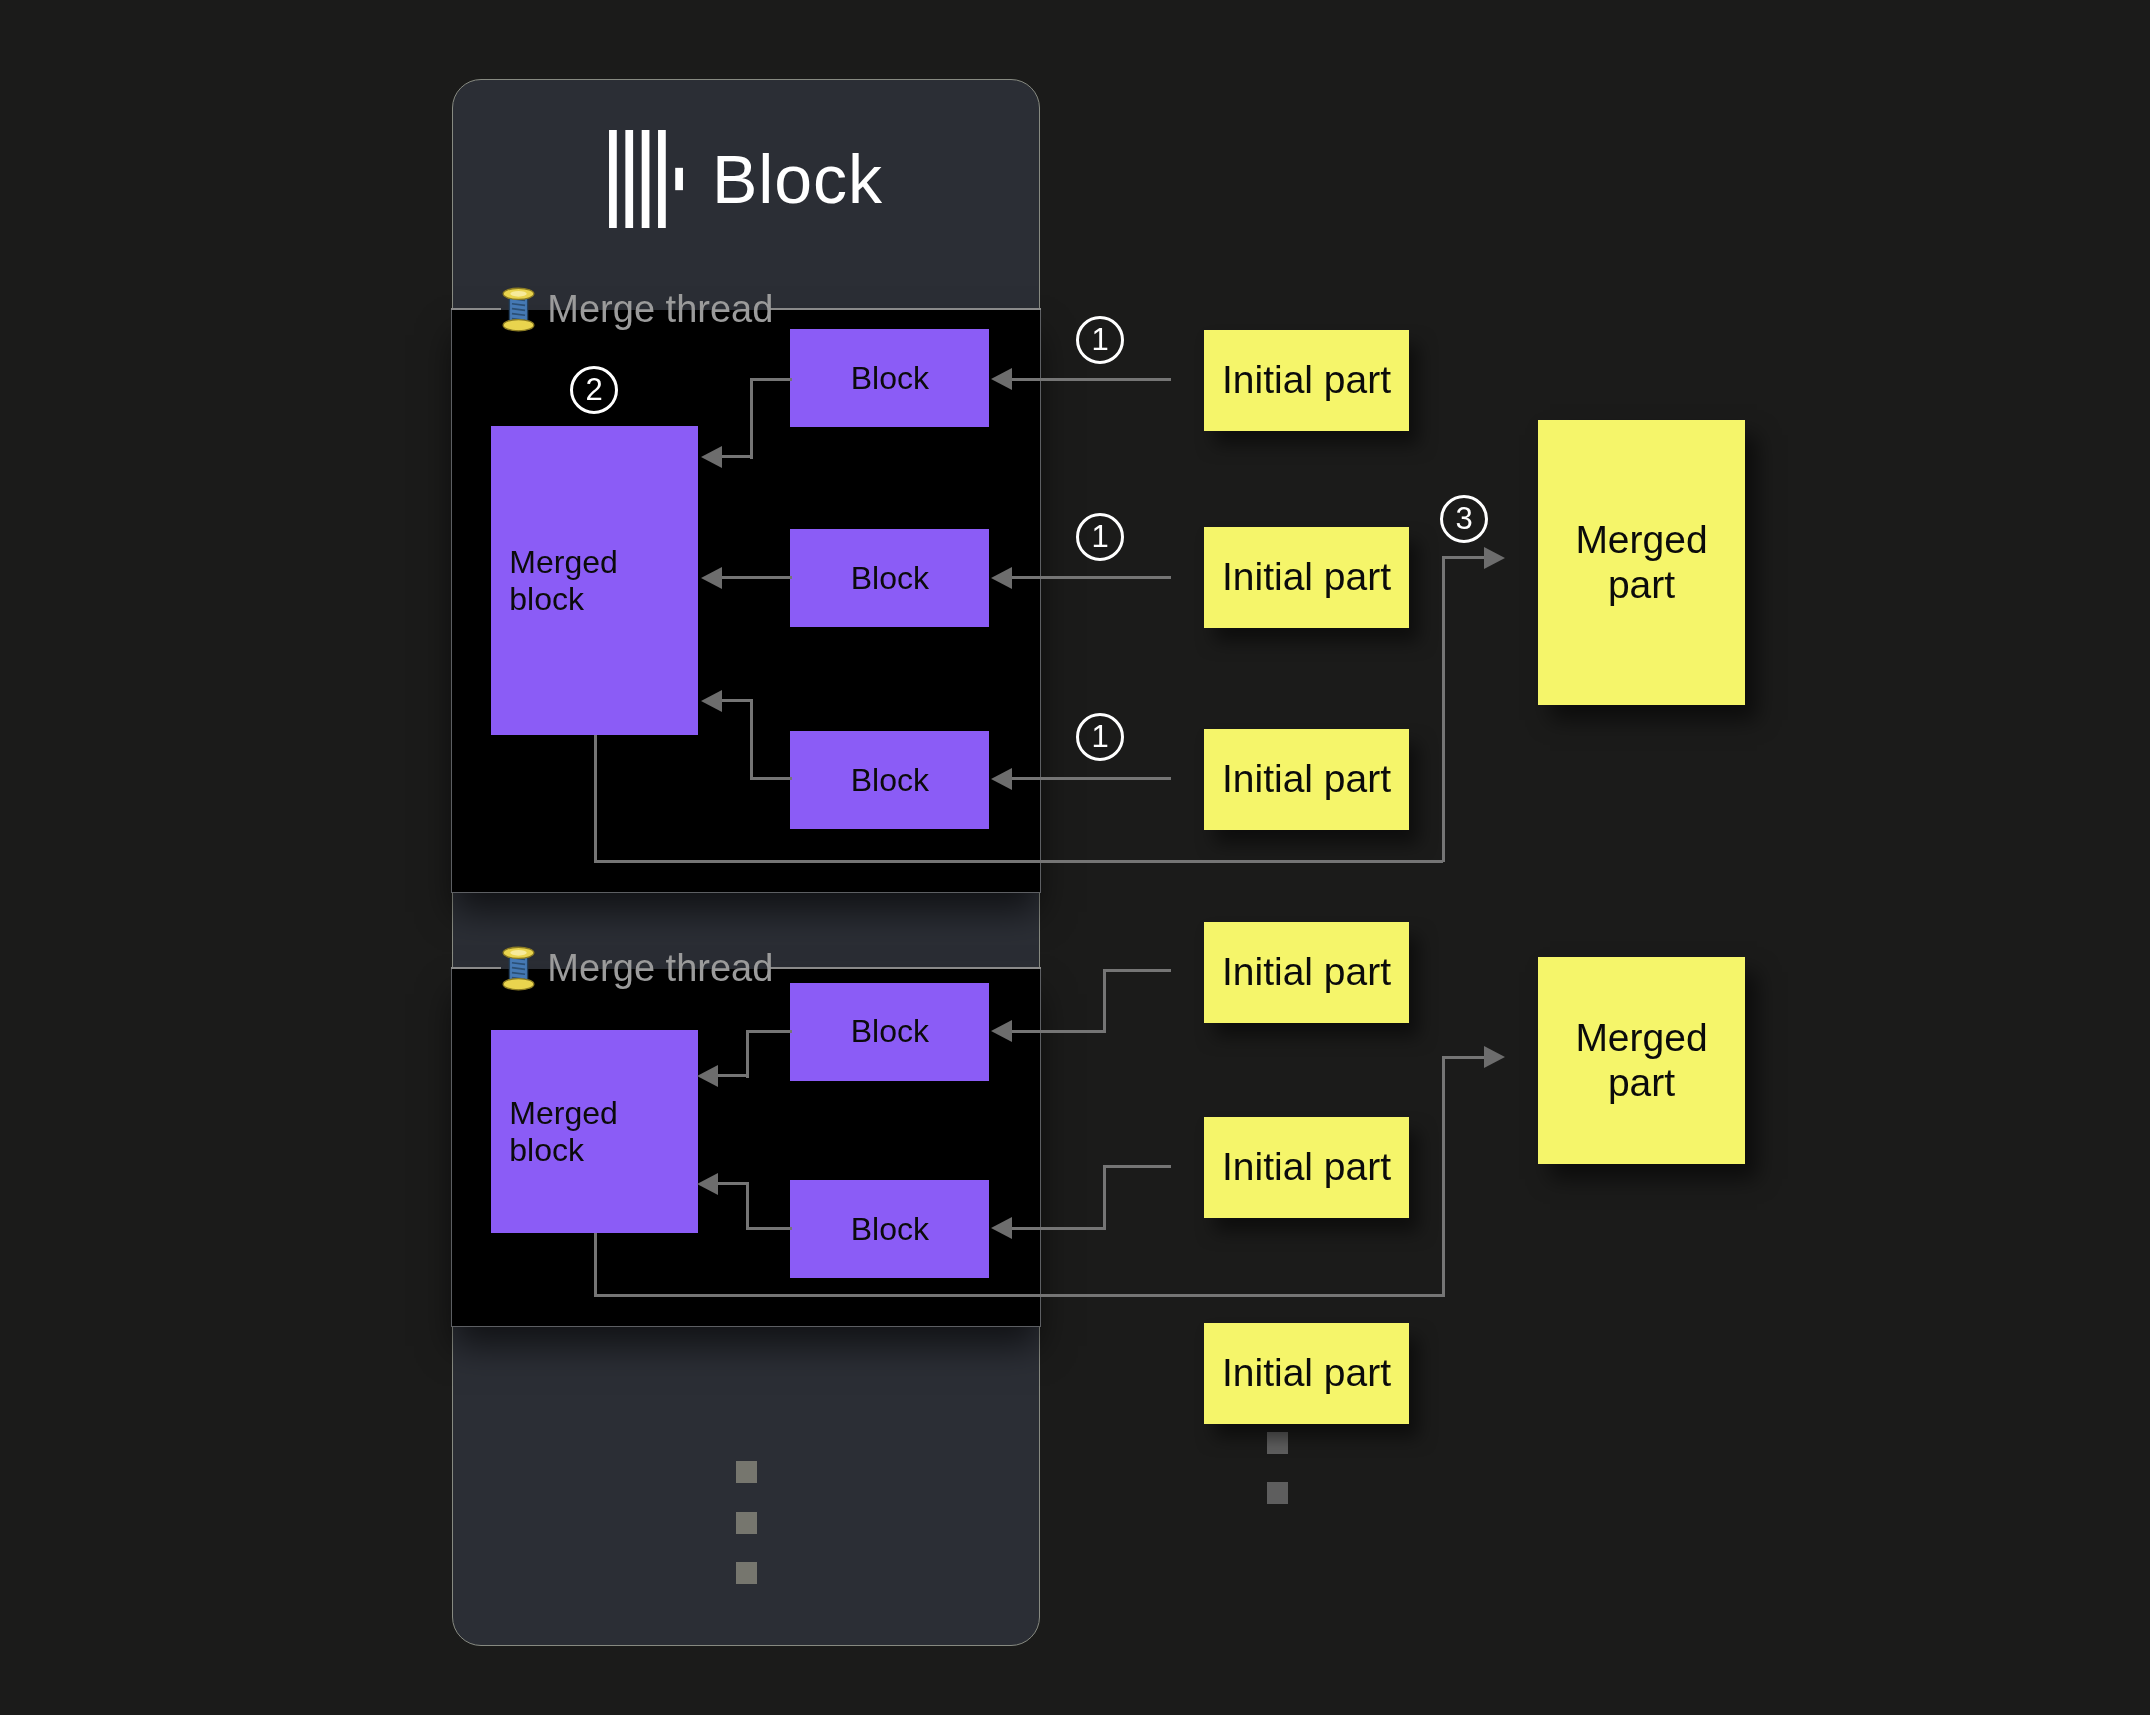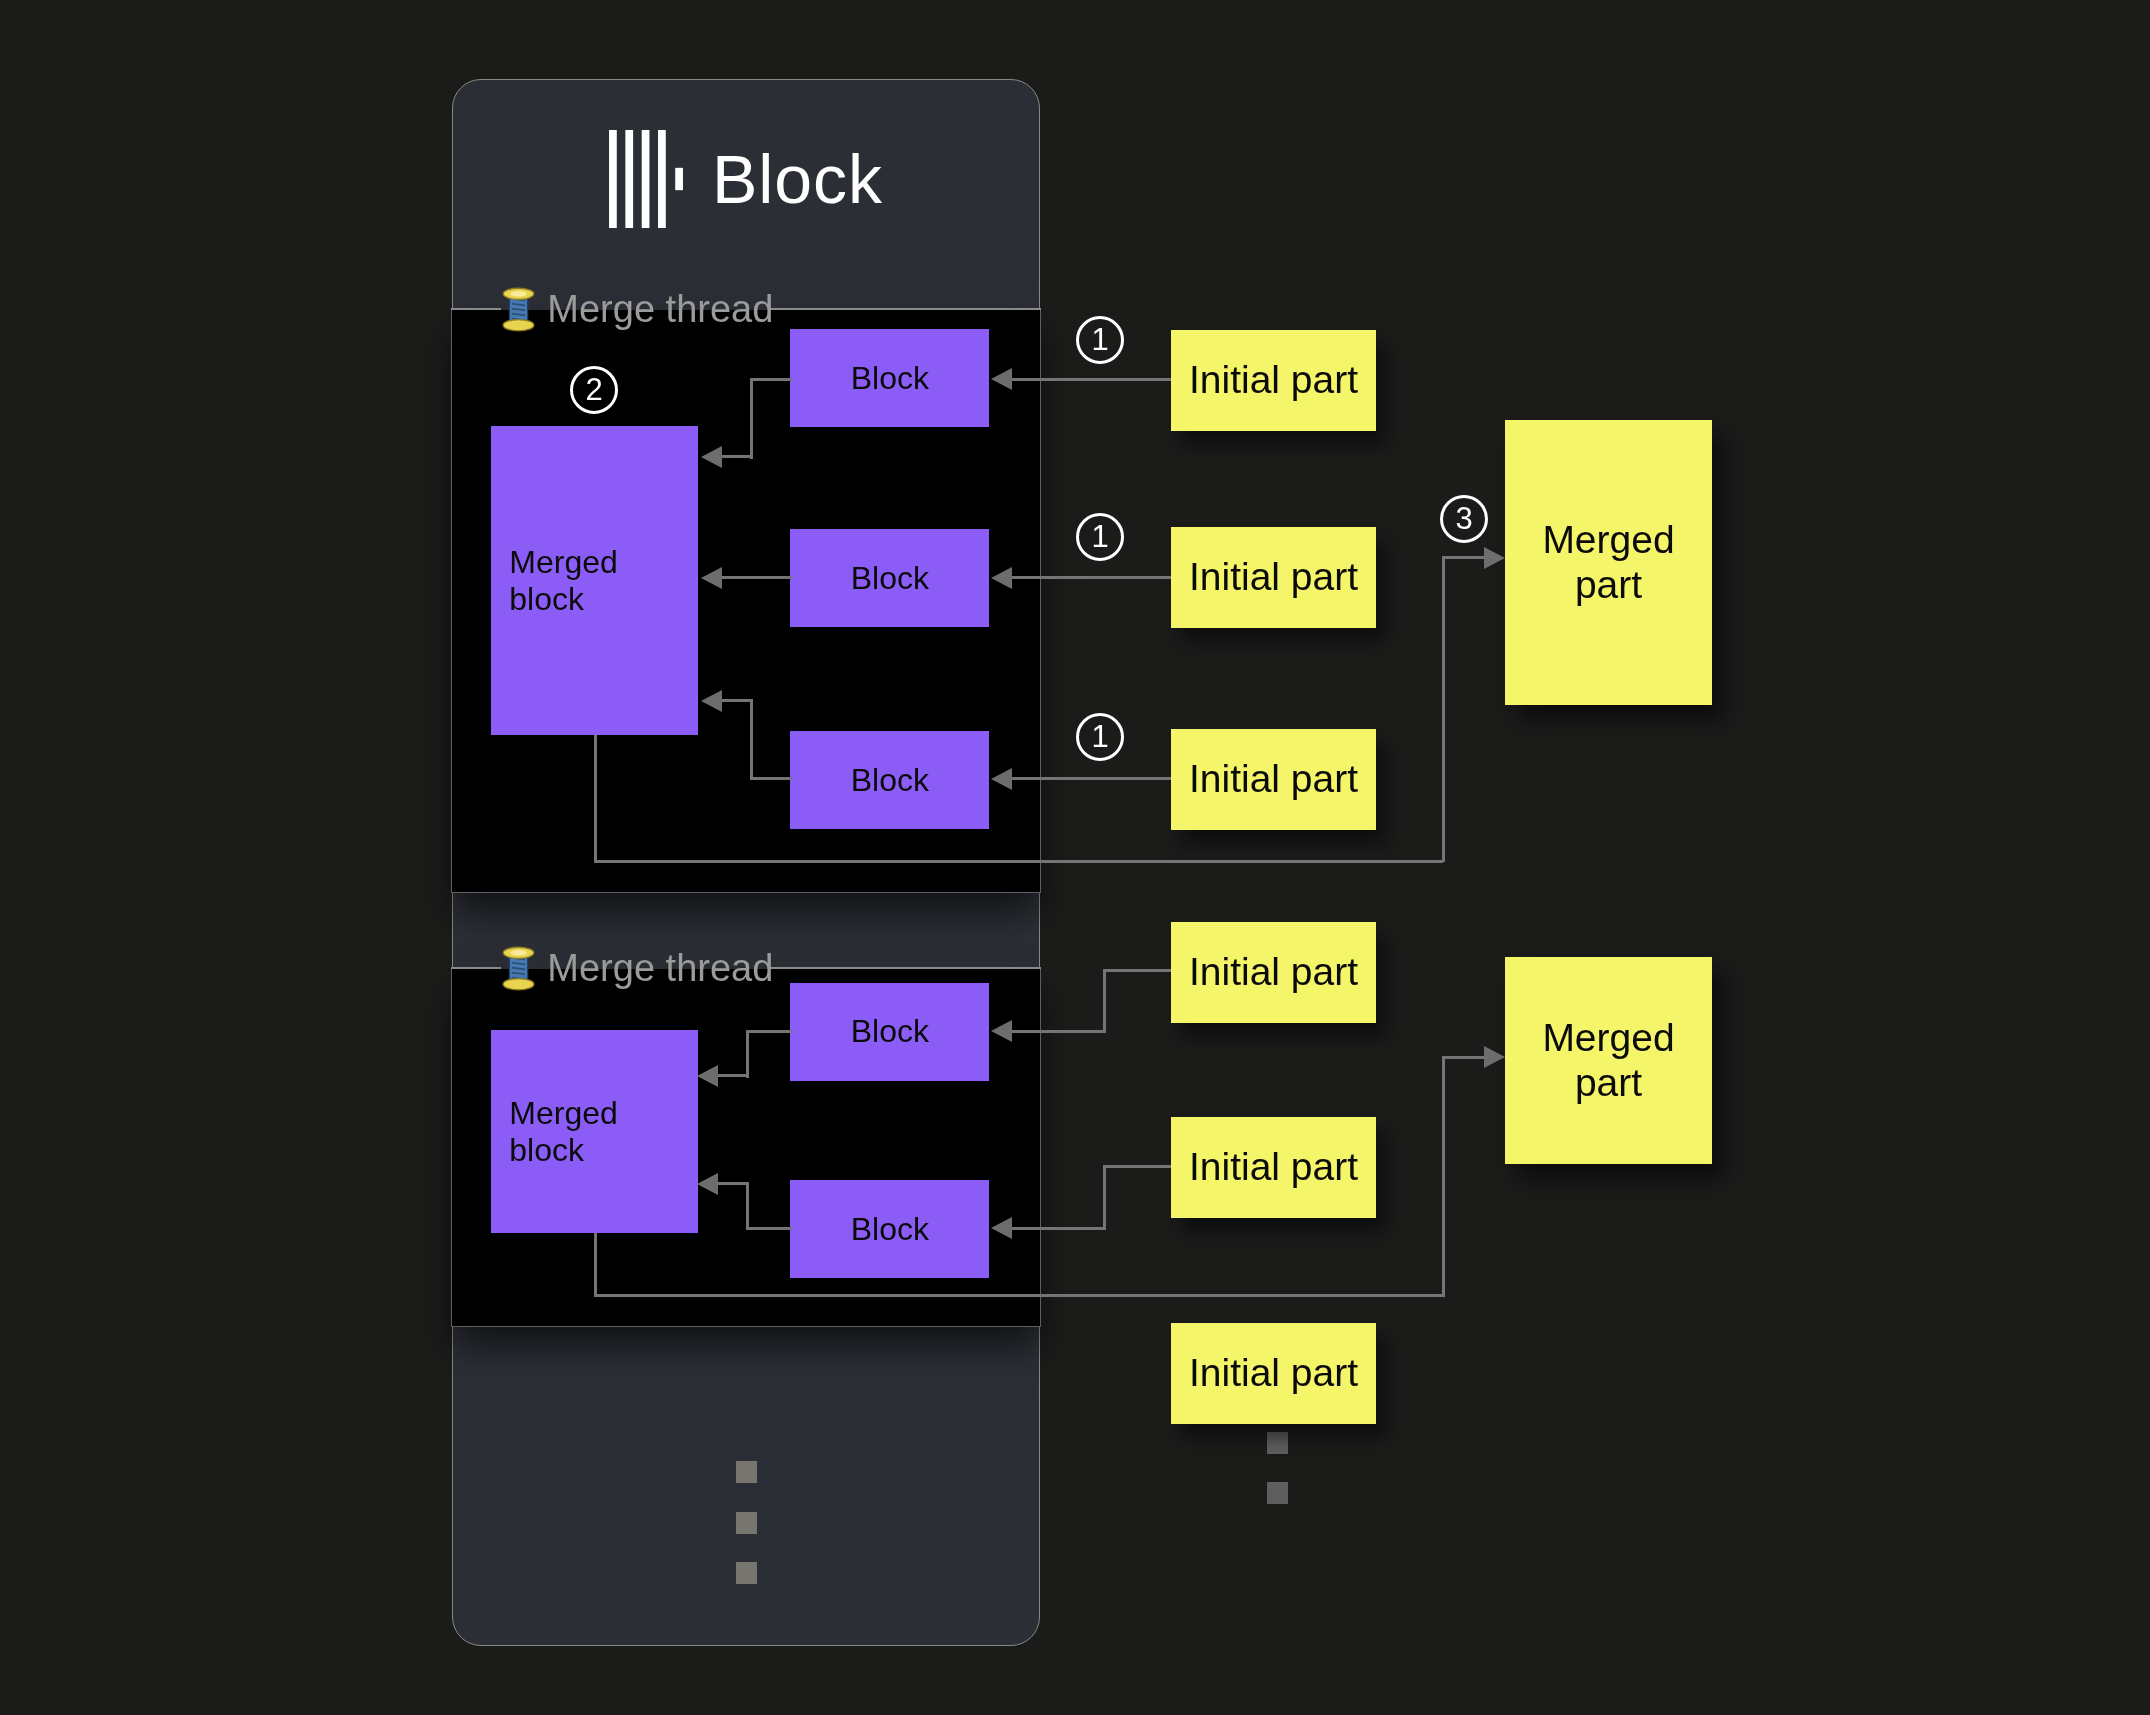--- a/index.html
+++ b/index.html
@@ -21,21 +21,21 @@
   .sec2{top:889px;height:358px;}
   .topseg{position:absolute;top:-1.7px;height:1.7px;background:#8a8a8a;}
   .sec-label{position:absolute;top:-23px;left:50px;display:flex;align-items:center;gap:12px;}
   .sec-label .txt{color:#9b9b9b;font-size:38px;white-space:nowrap;}
 
   
   .bluebox{position:absolute;background:#8b5cf6;color:#0b0b0b;display:flex;align-items:center;
            justify-content:center;text-align:left;font-size:32px;line-height:1.15;}
   .yellowbox{position:absolute;background:#f5f56a;color:#0b0b0b;display:flex;align-items:center;
              justify-content:center;text-align:center;font-size:39px;line-height:1.15;
-             box-shadow:10.3px 13.7px 17px rgba(0,0,0,0.5);}
+             box-shadow:10.3px 13.7px 17px rgba(0,0,0,0.5);margin-left:33px;}
   .yellowbox .inner,.bluebox .inner{max-width:171px;}
 
   
   .ln{position:absolute;background:#757575;}
   .tri-l{position:absolute;width:0;height:0;border-top:11px solid transparent;
          border-bottom:11px solid transparent;border-right:21.4px solid #6d6d6d;}
   .tri-r{position:absolute;width:0;height:0;border-top:11px solid transparent;
          border-bottom:11px solid transparent;border-left:21.4px solid #6d6d6d;}
 
   

